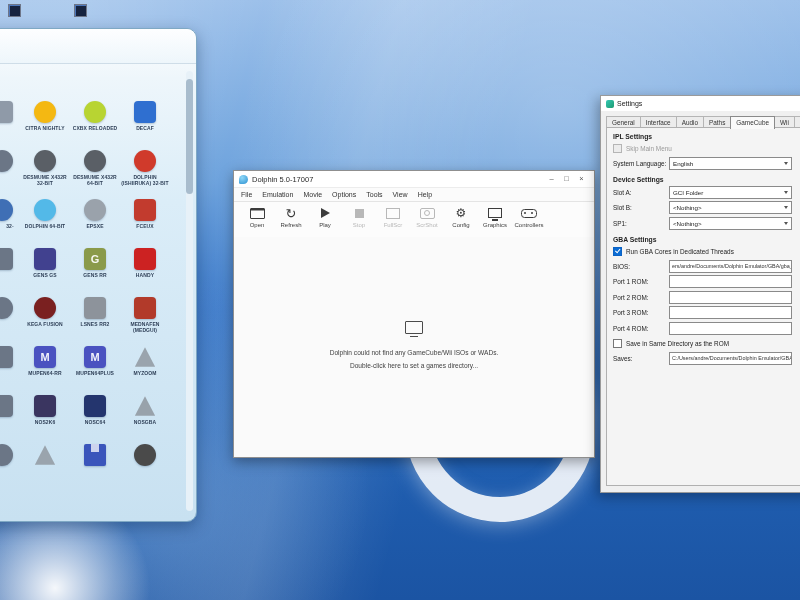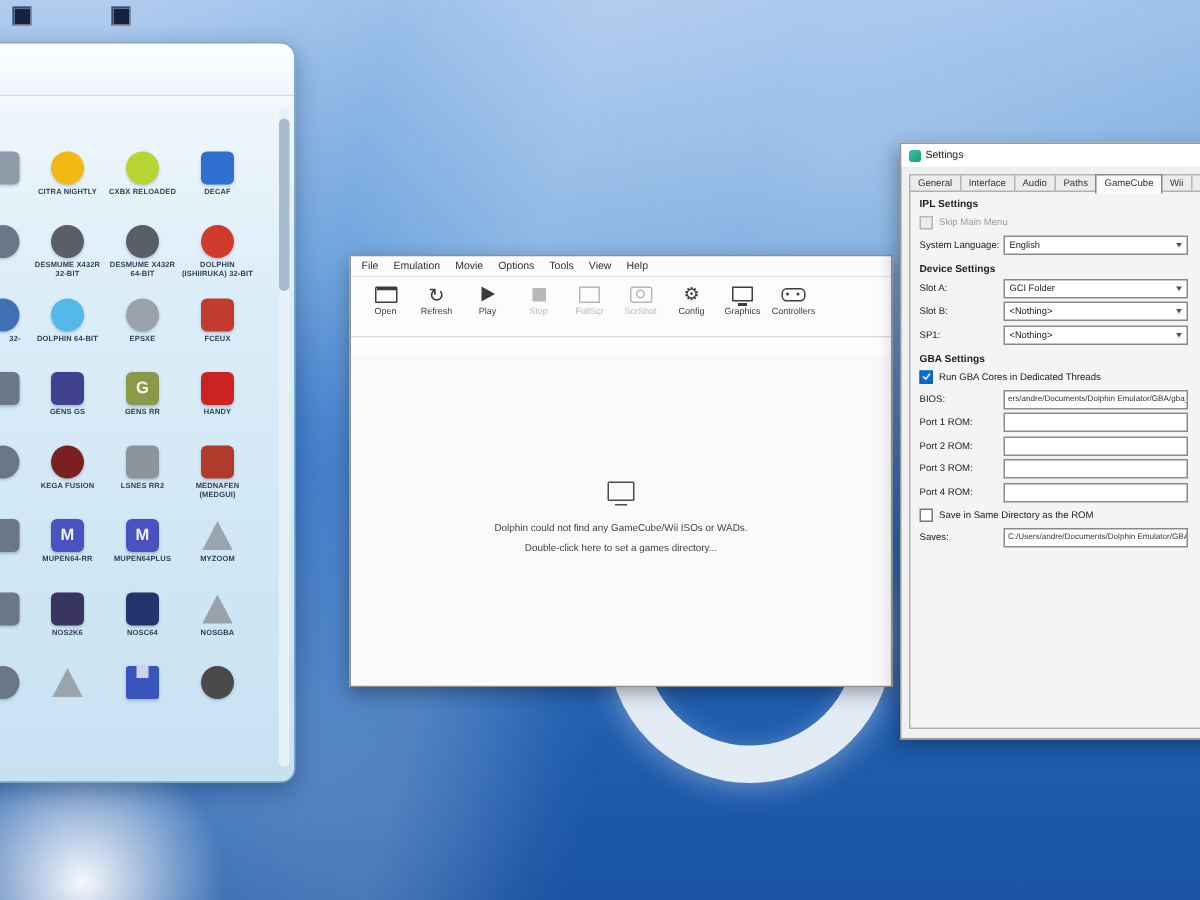--- a/index.html
+++ b/index.html
@@ -355,20 +355,27 @@
         <span class="app-label"></span>
       </div>
 
   </div>
   <div class="launcher-scroll">
     <div class="thumb"></div>
   </div>
 </div>
 
 <div class="dolphin">
+  <div class="d-titlebar">
+    <span class="d-appicon"></span>
+    <span class="d-title">Dolphin 5.0-17007</span>
+    <span class="d-btn">–</span>
+    <span class="d-btn">□</span>
+    <span class="d-btn">×</span>
+  </div>
   <div class="d-menubar">
 
       <span class="menu-item">File</span>
 
       <span class="menu-item">Emulation</span>
 
       <span class="menu-item">Movie</span>
 
       <span class="menu-item">Options</span>
 

